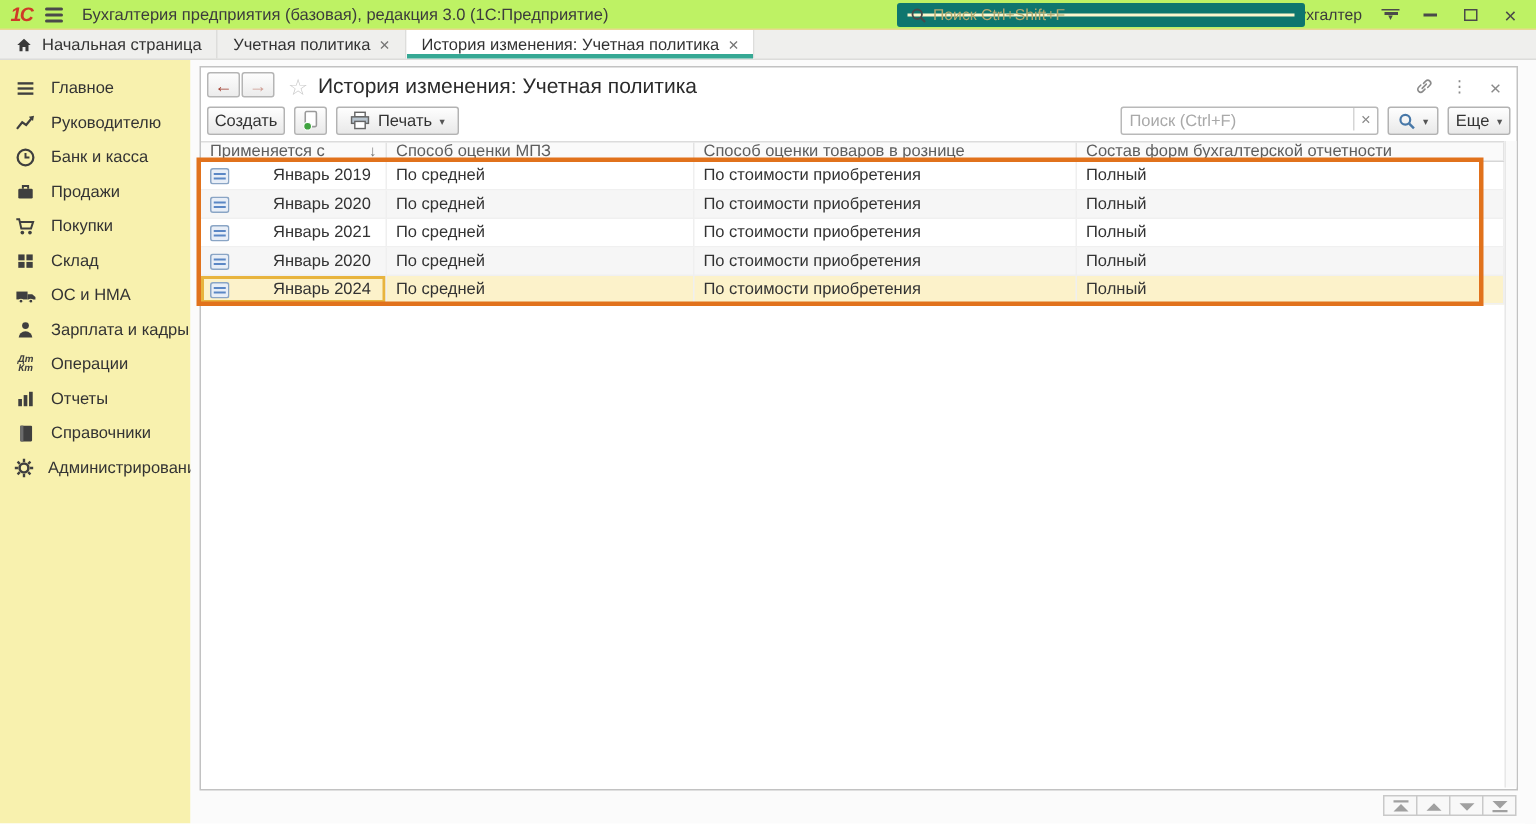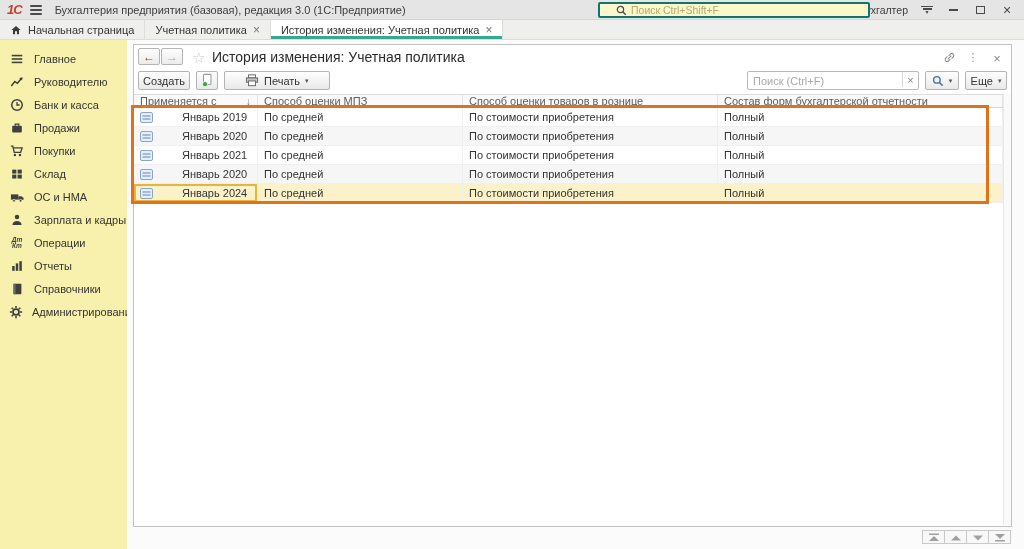--- a/index.html
+++ b/index.html
@@ -1,27 +1,27 @@
 <!DOCTYPE html>
 <html><head>
 <meta charset="utf-8">
 <style>
   * { margin:0; padding:0; box-sizing:border-box; }
   html,body { width:1024px; height:549px; overflow:hidden;
     font-family:"Liberation Sans","DejaVu Sans",sans-serif; font-size:11px; color:#333; }
   .app { width:1024px; height:549px; background:#fbfbfb; position:relative; }
 
   
-  .titlebar { height:20px; background:#e5e5e5; display:flex; align-items:center; position:relative; border-bottom:1px solid #e8d98f; }
+  .titlebar { height:20px; background:#bef264; display:flex; align-items:center; position:relative; border-bottom:1px solid #e8d98f; }
   .logo { font-weight:bold; font-style:italic; color:#cf3a27; font-size:13px; margin:0 8px 0 7px; letter-spacing:-1px; }
   .burger { display:inline-flex; flex-direction:column; gap:2px; margin-right:13px; cursor:pointer; }
   .burger i { display:block; width:12px; height:2px; background:#4a4a4a; border-radius:1px; }
   .apptitle { font-size:11px; color:#3c3c3c; }
   .tsearch { position:absolute; left:598px; top:2px; width:272px; height:16px; background:#fdf6cd;
-    border:2px solid #0f766e; border-radius:2px; display:flex; align-items:center; padding:0 16px; }
+    border:7px solid #0f766e; border-radius:2px; display:flex; align-items:center; padding:0 2px; }
   .tsearch svg { flex:0 0 auto; margin-right:4px; }
   .tsearch input { border:none; outline:none; background:transparent; font-size:10.5px; color:#555; width:100%;
     font-family:"Liberation Sans","DejaVu Sans",sans-serif; }
   .tsearch input::placeholder { color:#b4a96e; }
   .tbright { margin-left:auto; display:flex; align-items:center; gap:13px; padding-right:10px; }
   .tbicon { display:inline-flex; align-items:center; justify-content:center; cursor:pointer; }
   .staricon { font-size:13px; color:#4a4a4a; line-height:1; }
   .userlbl { font-size:10.5px; color:#3c3c3c; }
   .svcmenu { display:inline-flex; flex-direction:column; align-items:center; gap:1px; cursor:pointer; }
   .svcmenu i { display:block; background:#4a4a4a; height:1.5px; }
@@ -56,21 +56,21 @@
   .navbtn.back { left:2px; color:#a03b2d; } .navbtn.fwd { left:25px; color:#cf9d94; }
   .favstar { position:absolute; left:56px; top:1px; font-size:15px; color:#c9c9c9; cursor:pointer; }
   .ptitle { position:absolute; left:76px; top:1px; font-size:14px; color:#2b2b2b; white-space:nowrap; }
   .corner { position:absolute; top:3px; display:flex; gap:0; }
   .cicon { width:24px; text-align:center; color:#8a8a8a; cursor:pointer; }
   .cdots { font-size:11px; }  .cclose { font-size:13px; }
 
   
   .toolbar { position:absolute; top:26px; left:2px; right:2px; height:22px; }
   .btn { height:19px; border:1px solid #b3b3b3; border-radius:2px; background:linear-gradient(#fefefe,#e9e9e9);
-    display:inline-flex; align-items:center; justify-content:center; padding:0 20px; font-size:11px; color:#333;
+    display:inline-flex; align-items:center; justify-content:center; padding:0 8px; font-size:11px; color:#333;
     cursor:pointer; gap:5px; }
   .btn .car { font-size:7px; color:#555; }
   .b-create { position:absolute; left:2px; width:52px; }
   .b-copy   { position:absolute; left:60px; width:22px; padding:0; }
   .b-print  { position:absolute; left:88px; }
   .tb-right { position:absolute; right:2px; top:0; display:flex; align-items:center; gap:6px; }
   .fsearchwrap { position:relative; width:172px; height:19px; }
   .fsearchwrap input { width:100%; height:100%; border:1px solid #b9b9b9; border-radius:2px; padding:0 18px 0 5px;
     font-size:11px; color:#555; outline:none; font-family:"Liberation Sans","DejaVu Sans",sans-serif; }
   .fsearchwrap input::placeholder { color:#a9a9a9; }

